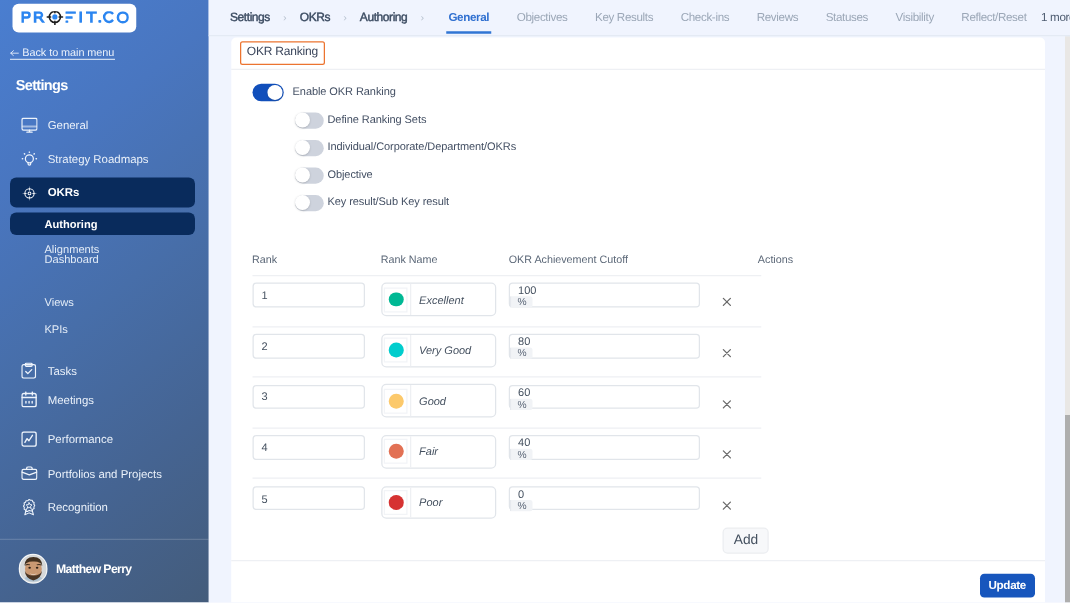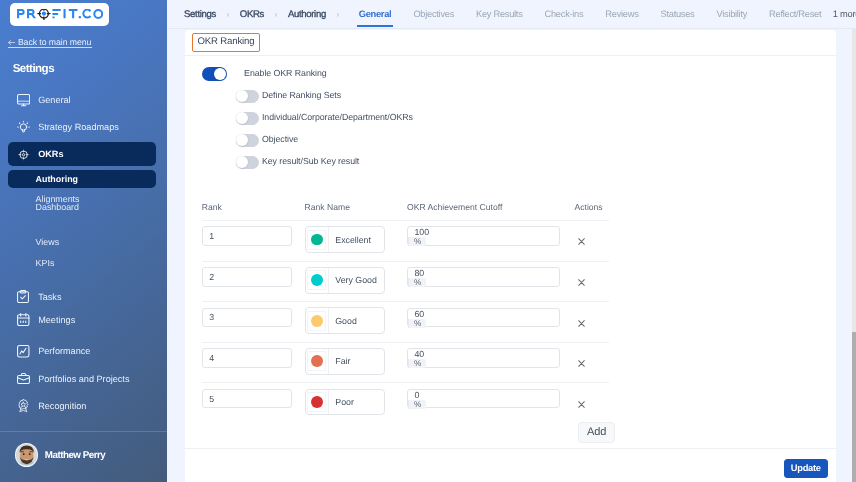--- a/index.html
+++ b/index.html
@@ -54,36 +54,36 @@
   .card-title{font-size:9.6px;color:#39445a;border:1.4px solid #ec7430;padding:3.4px 4.6px 3.6px 4.6px;border-radius:2px;line-height:10px;letter-spacing:-0.15px;}
 
   .toggles{position:absolute;left:17.1px;top:33.6px;}
   .trow{display:flex;align-items:center;height:22px;}
   .trow.sub{padding-left:34px;}
   .tg{width:23.1px;height:13.4px;border-radius:6.7px;background:#ced3dd;position:relative;flex:none;}
   .tg i{position:absolute;top:0.75px;left:0.4px;width:11.9px;height:11.9px;border-radius:50%;background:#fff;
     box-shadow:0 0.5px 1.5px rgba(60,64,67,.25);}
   .tg.on{background:#114fbb;width:25.2px;height:14px;border-radius:7px;}
   .tg.on i{left:12.5px;width:11.8px;height:11.8px;top:1.1px;}
-  .trow .tlabel{margin-left:17px;font-size:8.8px;color:#434f63;letter-spacing:-0.06px;position:relative;top:-1.5px;}
+  .trow .tlabel{margin-left:7px;font-size:8.8px;color:#434f63;letter-spacing:-0.06px;position:relative;top:-1.5px;}
   .trow.sub .tlabel{margin-left:3px;}
 
   
   .tbl{position:absolute;left:16.9px;top:167px;width:407.7px;}
   .thead{display:flex;height:23.2px;align-items:flex-start;padding-top:5px;overflow:visible;}
   .th{font-size:8.6px;color:#5c6878;}
   .trow2{display:flex;align-items:flex-start;height:40.6px;border-top:1px solid #eef0f3;padding-top:5.4px;}
   .c1{width:102.9px;flex:none;}
   .c2{width:102.4px;flex:none;}
   .c3{width:167.5px;flex:none;}
-  .c4{width:60px;flex:none;}
+  .c4{width:60px;flex:none;text-align:right;}
   .inp{height:19.6px;border:1px solid #e1e5ea;border-radius:3px;font-size:8.8px;color:#44505f;
     display:flex;align-items:center;padding-left:6.5px;background:#fff;width:90px;}
-  .rankname{display:flex;align-items:stretch;border:1px solid #e1e5ea;border-radius:4px;height:26.8px;width:80px;background:#fff;
-    margin-top:-0.2px;}
+  .rankname{display:flex;align-items:stretch;border:1px solid #e1e5ea;border-radius:4px;height:26.8px;width:92px;background:#fff;
+    margin-top:-0.2px;font-style:italic;}
   .dotcell{width:23.2px;display:flex;align-items:center;justify-content:center;border-right:1px solid #eef0f3;position:relative;}
   .dotsq{width:18.7px;height:20.1px;border:1px solid #f2f4f7;display:flex;align-items:center;justify-content:center;}
   .dot{width:11.8px;height:11.8px;border-radius:50%;flex:none;}
   .rnlabel{display:flex;align-items:center;padding-left:6.5px;font-size:8.8px;color:#44505f;}
   .cutoff{display:flex;align-items:stretch;border:1px solid #e1e5ea;border-radius:3px;height:19.6px;width:153px;background:#fff;flex-direction:column;}
   .cutoff .v{flex:1;display:flex;align-items:center;padding-left:6.5px;font-size:8.8px;color:#44505f;}
   .cutoff .pct{width:18.5px;display:flex;align-items:center;justify-content:center;background:#f1f3f6;
     border-left:1px solid #e6e9ee;font-size:8.2px;color:#5b6677;border-radius:0 2px 2px 0;}
   .xbtn{display:flex;align-items:center;justify-content:center;width:12px;height:12px;margin-left:1.2px;margin-top:9.6px;}
 

